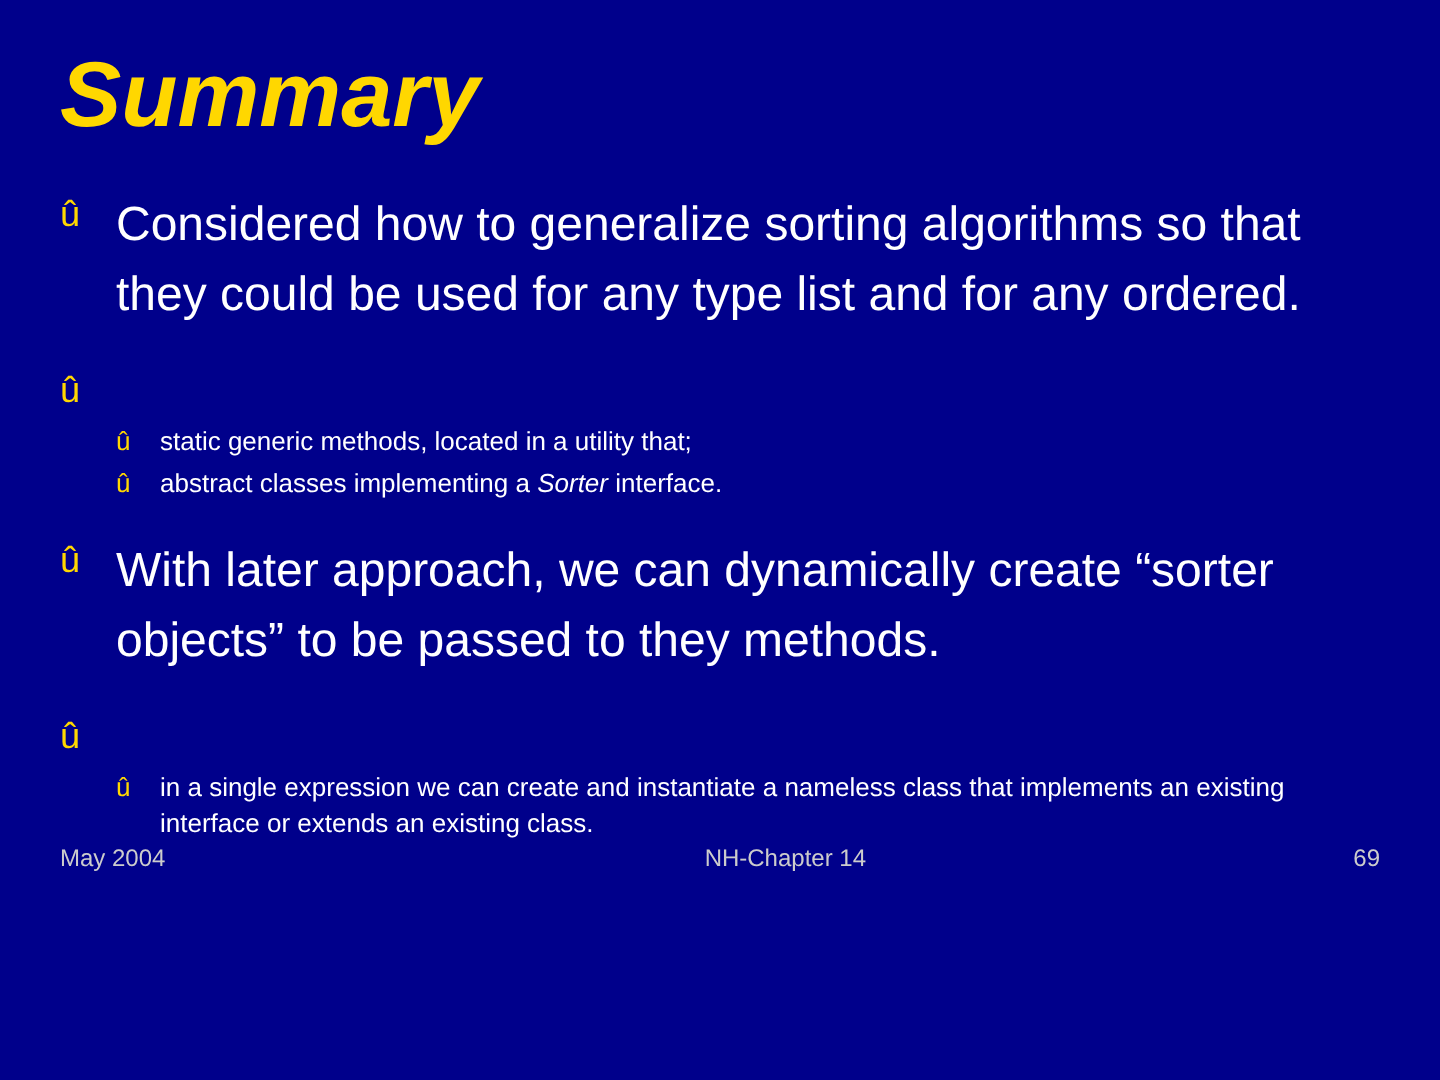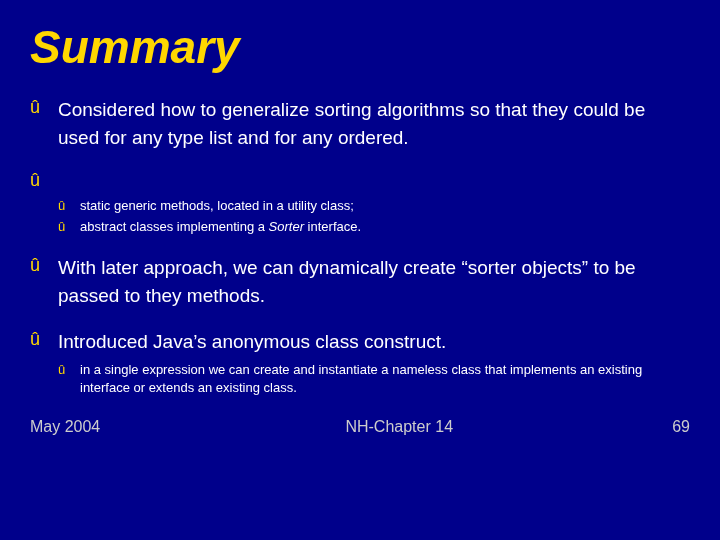--- a/index.html
+++ b/index.html
@@ -46,21 +46,21 @@
     .bullet-symbol {
       color: #FFD700;
       font-size: 18px;
       margin-right: 10px;
       margin-top: 1px;
       flex-shrink: 0;
       min-width: 18px;
     }
 
     .bullet-text {
-      font-size: 19px;
+      font-size: 24px;
       color: #FFFFFF;
       line-height: 1.45;
     }
 
     .sub-bullets {
       margin-left: 28px;
       margin-top: 4px;
     }
 
     .sub-bullet {
@@ -89,21 +89,21 @@
     }
 
     .footer {
       position: absolute;
       bottom: 12px;
       left: 30px;
       right: 30px;
       display: flex;
       justify-content: space-between;
       align-items: center;
-      font-size: 16px;
+      font-size: 12px;
       color: #CCCCCC;
     }
 
     .footer-center {
       text-align: center;
       flex: 1;
       margin-left: 26px;
     }
 
     .footer-right {
@@ -123,40 +123,39 @@
     </div>
   </div>
 
   <div class="bullet-section">
     <div class="bullet-main">
       <span class="bullet-symbol">û</span>
     </div>
     <div class="sub-bullets">
       <div class="sub-bullet">
         <span class="sub-bullet-symbol">û</span>
-        <span class="sub-bullet-text">static generic methods, located in a utility class;</span>
+        <span class="sub-bullet-text">static generic methods, located in a utility that;</span>
       </div>
       <div class="sub-bullet">
         <span class="sub-bullet-symbol">û</span>
         <span class="sub-bullet-text">abstract classes implementing a <span class="sorter-italic">Sorter</span> interface.</span>
       </div>
     </div>
   </div>
 
   <div class="bullet-section">
     <div class="bullet-main">
       <span class="bullet-symbol">û</span>
       <span class="bullet-text">With later approach, we can dynamically create “sorter objects” to be passed to they methods.</span>
     </div>
   </div>
 
   <div class="bullet-section">
     <div class="bullet-main">
       <span class="bullet-symbol">û</span>
-      <span class="bullet-text">Introduced Java’s anonymous class construct.</span>
     </div>
     <div class="sub-bullets">
       <div class="sub-bullet">
         <span class="sub-bullet-symbol">û</span>
         <span class="sub-bullet-text">in a single expression we can create and instantiate a nameless class that implements an existing interface or extends an existing class.</span>
       </div>
     </div>
   </div>
 
   <div class="footer">

